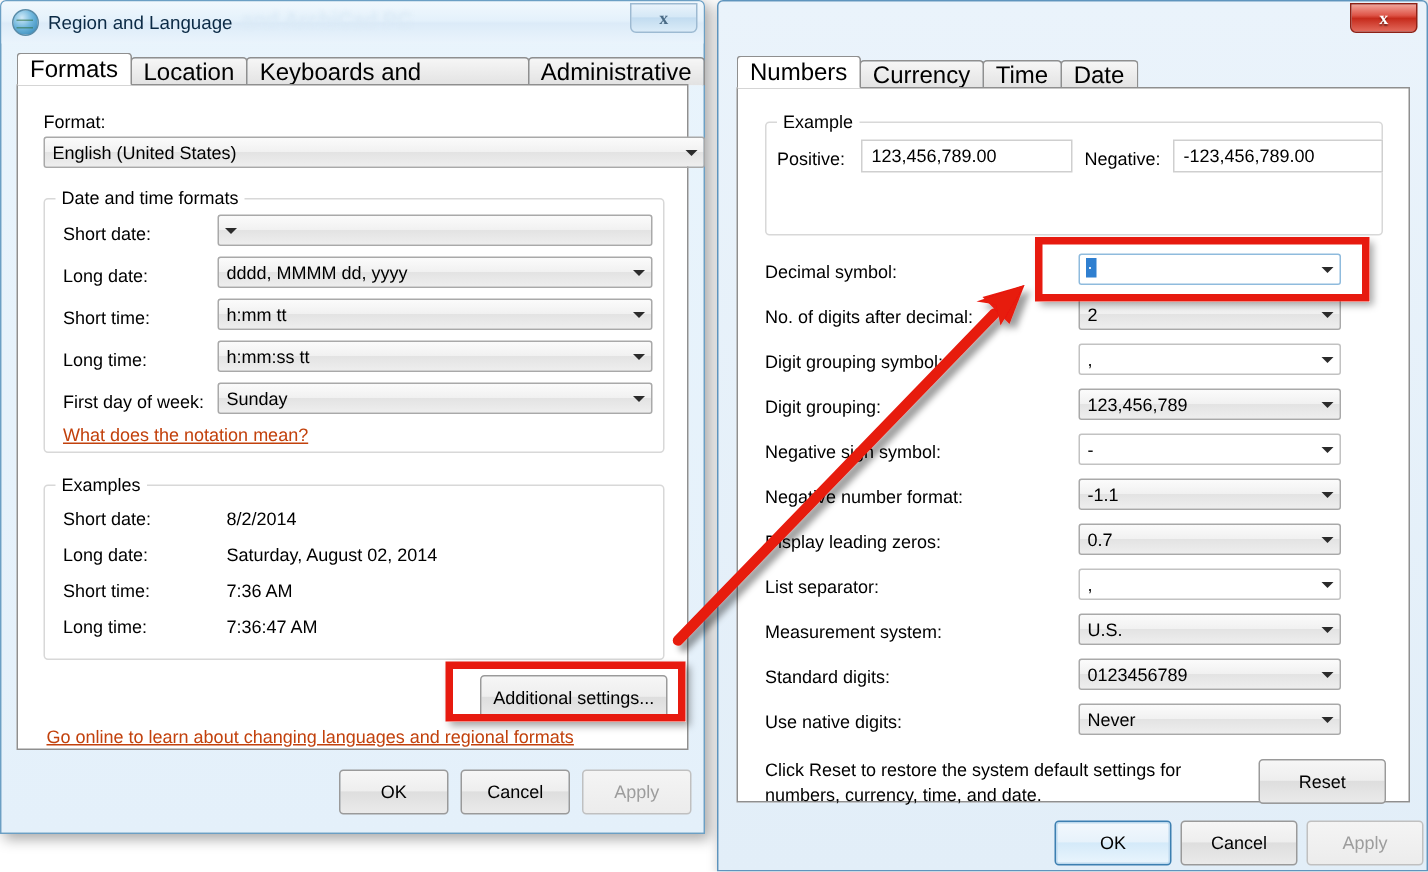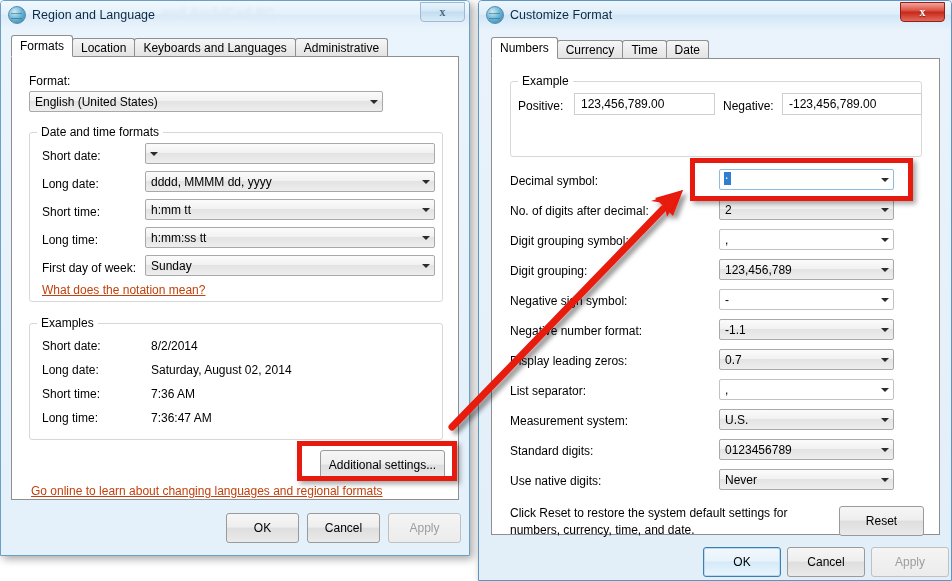--- a/index.html
+++ b/index.html
@@ -61,21 +61,21 @@
     color:#ffffff;border-color:#8e2116;
     text-shadow:0 1px 1px rgba(0,0,0,.45);
   }
   .tabstrip{
     position:absolute;display:flex;align-items:flex-end;height:22px;
   }
   .tab{
     height:19px;line-height:19px;padding:0 8px;
     border:1px solid #8f8f8f;border-bottom:none;
     background:linear-gradient(to bottom,#f6f6f6,#e2e2e2);
-    margin-right:-1px;font-size:12px;color:#000;box-sizing:border-box;
+    margin-right:-1px;font-size:16px;color:#000;box-sizing:border-box;
     border-radius:3px 3px 0 0;
   }
   .tab.selected{
     height:22px;line-height:21px;
     background:#ffffff;border-bottom:1px solid #fff;
     position:relative;z-index:3;
   }
   .tabbody{
     position:absolute;background:#ffffff;border:1px solid #8f8f8f;box-sizing:border-box;
   }
@@ -165,21 +165,21 @@
   <div class="tabstrip" style="left:10px;top:34px;">
     <div class="tab selected">Formats</div>
     <div class="tab">Location</div>
     <div class="tab">Keyboards and Languages</div>
     <div class="tab">Administrative</div>
   </div>
 
   <div class="tabbody" style="left:10px;top:55px;width:448px;height:444px;">
 
     <div class="lbl" style="left:17px;top:17px;">Format:</div>
-    <div class="combo" style="left:17px;top:34px;width:354px;">
+    <div class="combo" style="left:17px;top:34px;width:441px;">
       <span class="cv">English (United States)</span>
       <span class="arrow">
           <i></i>
         </span>
     </div>
 
     <div class="grp" style="left:17px;top:75px;width:414px;height:170px;"></div>
     <div class="grp-legend" style="left:25px;top:68px;">Date and time formats</div>
 
     <div class="lbl" style="left:30px;top:92px;">Short date:</div>
@@ -245,25 +245,20 @@
 
   <div class="btn" style="left:225px;top:512px;width:73px;">OK</div>
   <div class="btn" style="left:306px;top:512px;width:73px;">Cancel</div>
   <div class="btn disabled" style="left:387px;top:512px;width:73px;">Apply</div>
 </div>
 
 <div class="win winshadow" id="customize-window" style="left:478px;top:0px;width:474px;height:581px;
             background:linear-gradient(to bottom,#eaf3fb 0%,#e2eef8 100%);
             border:1px solid #5e94bd;border-radius:4px 4px 0 0;">
 
-  <div class="titlebar" style="background:linear-gradient(to bottom,#eef6fc 0%,#dfeefa 45%,#d3e6f6 52%,#e6f2fb 100%);
-              border-radius:3px 3px 0 0;">
-    <div class="title-icon"></div>
-    <div class="title-text">Customize Format</div>
-  </div>
   <div class="closebtn active">x</div>
 
   <div class="tabstrip" style="left:12px;top:36px;">
     <div class="tab selected">Numbers</div>
     <div class="tab">Currency</div>
     <div class="tab">Time</div>
     <div class="tab">Date</div>
   </div>
 
   <div class="tabbody" style="left:12px;top:57px;width:449px;height:477px;">

